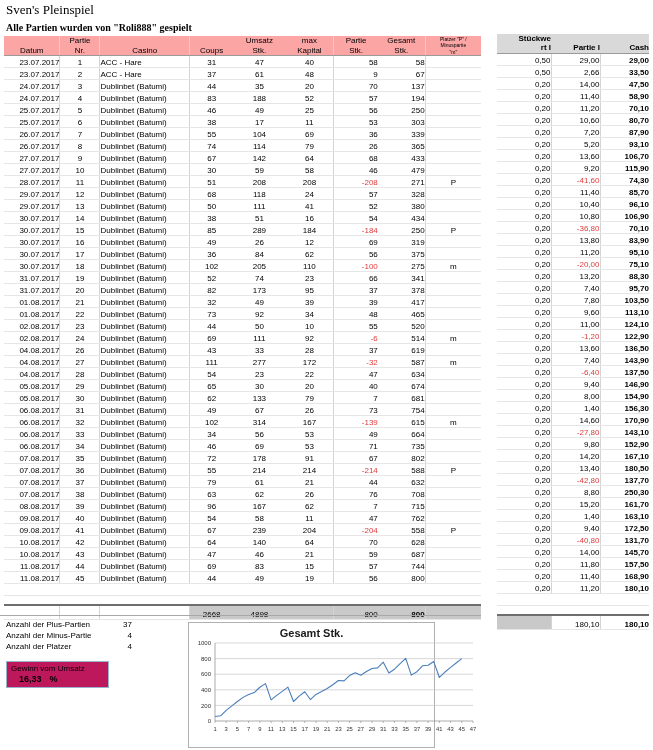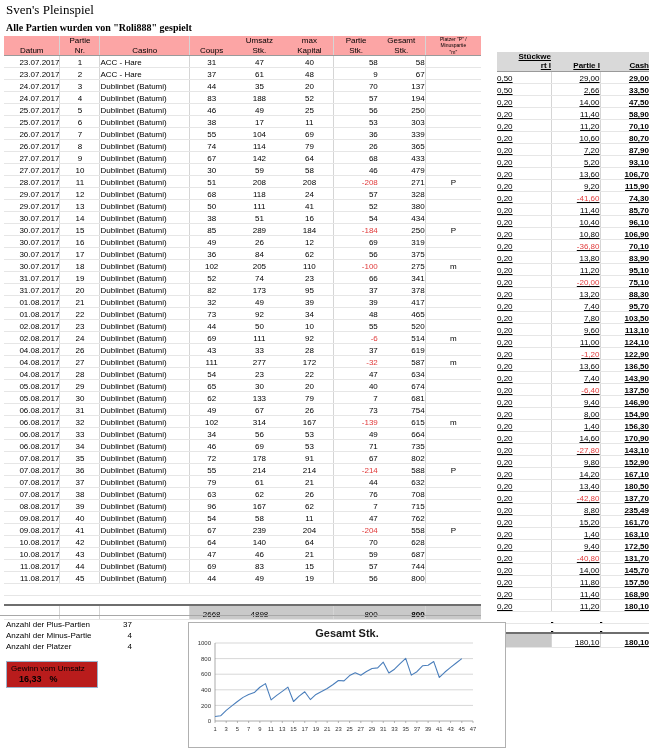--- a/index.html
+++ b/index.html
@@ -105,23 +105,22 @@
     border-bottom: 2px solid #6e6e6e;
     font-weight: normal;
   }
   tr.total-row td.c-gesamt { font-weight: bold; }
   tr.total-row td.t-white { background: #ffffff; }
 
   
   .cash-table-wrap {
     position: absolute;
     left: 497px;
-    top: 52px;
+    top: 34px;
     width: 152px;
-    text-decoration: underline;
   }
   table.cash {
     border-collapse: collapse;
     width: 100%;
     font-size: 8px;
     line-height: 1;
   }
   table.cash th, table.cash td {
     padding: 0;
     height: 11px;
@@ -132,21 +131,21 @@
     background: #d9d9d9;
     font-weight: bold;
     border-bottom: 1px solid #9a9a9a;
     padding-bottom: 1px;
     line-height: 1.15;
   }
   th.ch-stk { text-align: right; width: 54px; padding-right: 4px; }
   th.ch-partie { text-align: right; width: 49px; padding-right: 4px; }
   th.ch-cash { text-align: right; width: 49px; padding-right: 5px; }
   table.cash tbody td { border-bottom: 1px solid #e6e6e6; }
-  td.cc-stk { padding-right: 4px; border-right: 1px solid #d5d5d5; }
+  td.cc-stk { text-align: right; padding-right: 4px; border-right: 1px solid #d5d5d5; }
   td.cc-partie { text-align: right; padding-right: 4px; border-right: 1px solid #d5d5d5; }
   td.cc-cash { text-align: right; padding-right: 5px; font-weight: bold; }
   tr.cash-blank td { height: 11px; border-bottom: 1px solid #e6e6e6; }
   tr.cash-spacer td { height: 7px; border: none; }
   tr.cash-total td {
     background: #c9c9c9;
     height: 13px;
     border-top: 2px solid #6e6e6e;
     border-bottom: 2px solid #6e6e6e;
   }
@@ -165,41 +164,41 @@
     display: flex;
     justify-content: space-between;
     height: 11px;
     align-items: flex-start;
     width: 128px;
   }
   .summary .line .lbl { white-space: nowrap; }
   .summary .line .val { padding-right: 2px; }
   .gewinn-box {
     margin-top: 8px;
-    width: 92px;
-    background: #b91c1c;
+    width: 103px;
+    background: #be185d;
     border: 1px solid #9ab3cc;
     padding: 2px 4px 3px 4px;
     box-sizing: border-box;
   }
   .gewinn-box .g-label { font-size: 8px; }
   .gewinn-box .g-value {
     font-size: 9px;
     font-weight: bold;
     margin-top: 1px;
     padding-left: 8px;
   }
   .gewinn-box .g-value .pct { font-weight: bold; padding-left: 8px; }
 
   
   .chart-box {
     position: absolute;
     left: 188px;
     top: 622px;
-    width: 318px;
+    width: 247px;
     height: 126px;
     border: 1px solid #b0b0b0;
     background: #ffffff;
     box-sizing: border-box;
   }
   .chart-title {
     text-align: center;
     font-size: 11px;
     font-weight: bold;
     margin-top: 4px;
@@ -967,21 +966,21 @@
           <td class="cc-cash">180,50</td>
         </tr>
         <tr>
           <td class="cc-stk">0,20</td>
           <td class="cc-partie neg">-42,80</td>
           <td class="cc-cash">137,70</td>
         </tr>
         <tr>
           <td class="cc-stk">0,20</td>
           <td class="cc-partie">8,80</td>
-          <td class="cc-cash">235,49</td>
+          <td class="cc-cash">250,30</td>
         </tr>
         <tr>
           <td class="cc-stk">0,20</td>
           <td class="cc-partie">15,20</td>
           <td class="cc-cash">161,70</td>
         </tr>
         <tr>
           <td class="cc-stk">0,20</td>
           <td class="cc-partie">1,40</td>
           <td class="cc-cash">163,10</td>

